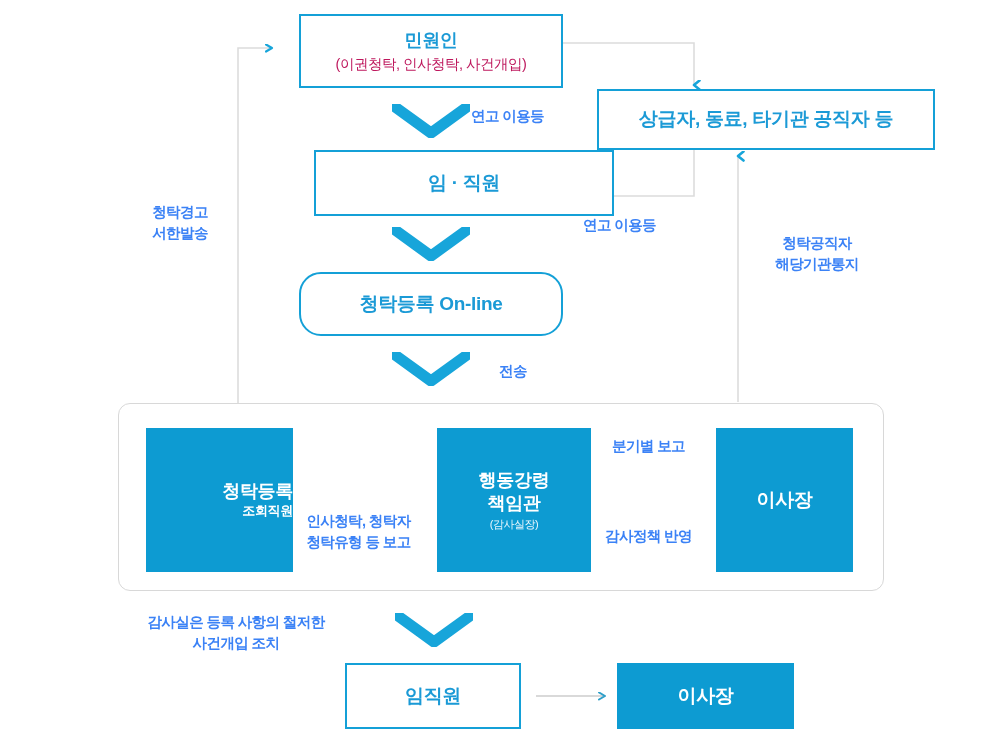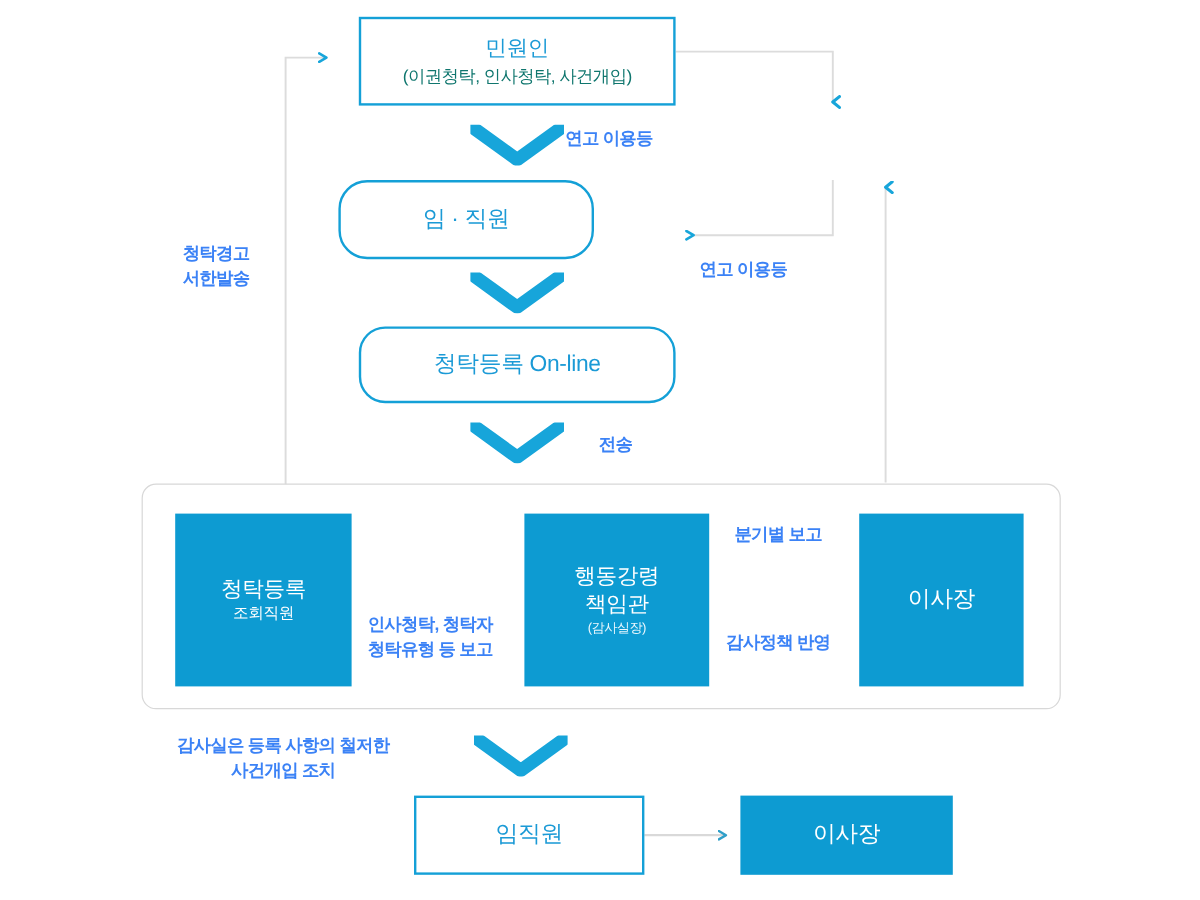--- a/index.html
+++ b/index.html
@@ -41,27 +41,27 @@
     background: #ffffff;
     border: 2px solid #14a0d7;
     color: #1b9ad6;
   }
   .node.filled {
     background: #0d9bd2;
     border: none;
     color: #ffffff;
   }
   .node-title {
-    font-weight: normal;
+    font-weight: bold;
     letter-spacing: -0.3px;
     white-space: nowrap;
   }
   .node-sub {
     font-weight: normal;
-    color: #0f766e;
+    color: #be185d;
     letter-spacing: -0.5px;
     white-space: nowrap;
   }
   .node.filled .node-sub {
     color: #eaf7fd;
   }
   .group-box {
     position: absolute;
     box-sizing: border-box;
     border: 1.5px solid #d8d8d8;
@@ -139,59 +139,64 @@
     <path d="M3,3 L39,29 L75,3" fill="none" stroke="#17a5da" stroke-width="11" stroke-linecap="round" stroke-linejoin="round"></path>
   </svg>
 
   <div class="group-box" style="left:118px; top:403px; width:766px; height:188px;"></div>
 
   <div class="node outline" style="left:299px; top:14px; width:264px; height:74px;">
     <div class="node-title" style="font-size:18px;">민원인</div>
     <div class="node-sub" style="font-size:14.5px; margin-top:3px;">(이권청탁, 인사청탁, 사건개입)</div>
   </div>
 
-
-  <div class="node outline" style="left:282px; top:150px; width:213px; height:66px;border-radius:24px;">
+  <div class="node outline" style="left:597px; top:89px; width:338px; height:61px;">
+    <div class="node-title" style="font-size:19px;">상급자, 동료, 타기관 공직자 등</div>
+  </div>
+
+  <div class="node outline" style="left:314px; top:150px; width:300px; height:66px;">
     <div class="node-title" style="font-size:19px;">임 · 직원</div>
   </div>
 
   <div class="node outline" style="left:299px; top:272px; width:264px; height:64px;border-radius:22px;">
     <div class="node-title" style="font-size:19px;">청탁등록 On-line</div>
   </div>
 
-  <div class="node filled" style="left:146px; top:428px; width:147px; height:144px;">
+  <div class="node filled" style="left:146px; top:428px; width:147px; height:144px;align-items:flex-end;">
     <div class="node-title" style="font-size:18px;">청탁등록</div>
     <div class="node-title" style="font-size:13px;">조회직원</div>
   </div>
 
   <div class="node filled" style="left:437px; top:428px; width:154px; height:144px;">
     <div class="node-title" style="font-size:18px;">행동강령</div>
     <div class="node-title" style="font-size:18px;">책임관</div>
     <div class="node-sub" style="font-size:11px; margin-top:2px;">(감사실장)</div>
   </div>
 
   <div class="node filled" style="left:716px; top:428px; width:137px; height:144px;">
     <div class="node-title" style="font-size:19px;">이사장</div>
   </div>
 
-  <div class="node outline" style="left:345px; top:663px; width:192px; height:66px;text-align:right;">
+  <div class="node outline" style="left:345px; top:663px; width:176px; height:66px;text-align:right;">
     <div class="node-title" style="font-size:19px;">임직원</div>
   </div>
 
   <div class="node filled" style="left:617px; top:663px; width:177px; height:66px;">
     <div class="node-title" style="font-size:19px;">이사장</div>
   </div>
 
   <div class="edge-label" style="left:126px; top:202px; width:108px;">청탁경고
 서한발송</div>
 
   <div class="edge-label" style="left:471px; top:106px; width:130px; text-align:left;">연고 이용등</div>
 
   <div class="edge-label" style="left:583px; top:215px; width:130px; text-align:left;">연고 이용등</div>
 
+  <div class="edge-label" style="left:752px; top:233px; width:130px;">청탁공직자
+해당기관통지</div>
 
   <div class="edge-label" style="left:471px; top:361px; width:70px; text-align:left;margin-left:28px;">전송</div>
 
   <div class="edge-label" style="left:285px; top:511px; width:147px;">인사청탁, 청탁자
 청탁유형 등 보고</div>
 
   <div class="edge-label" style="left:586px; top:436px; width:125px;">분기별 보고</div>
 
   <div class="edge-label" style="left:586px; top:526px; width:125px;">감사정책 반영</div>
 

